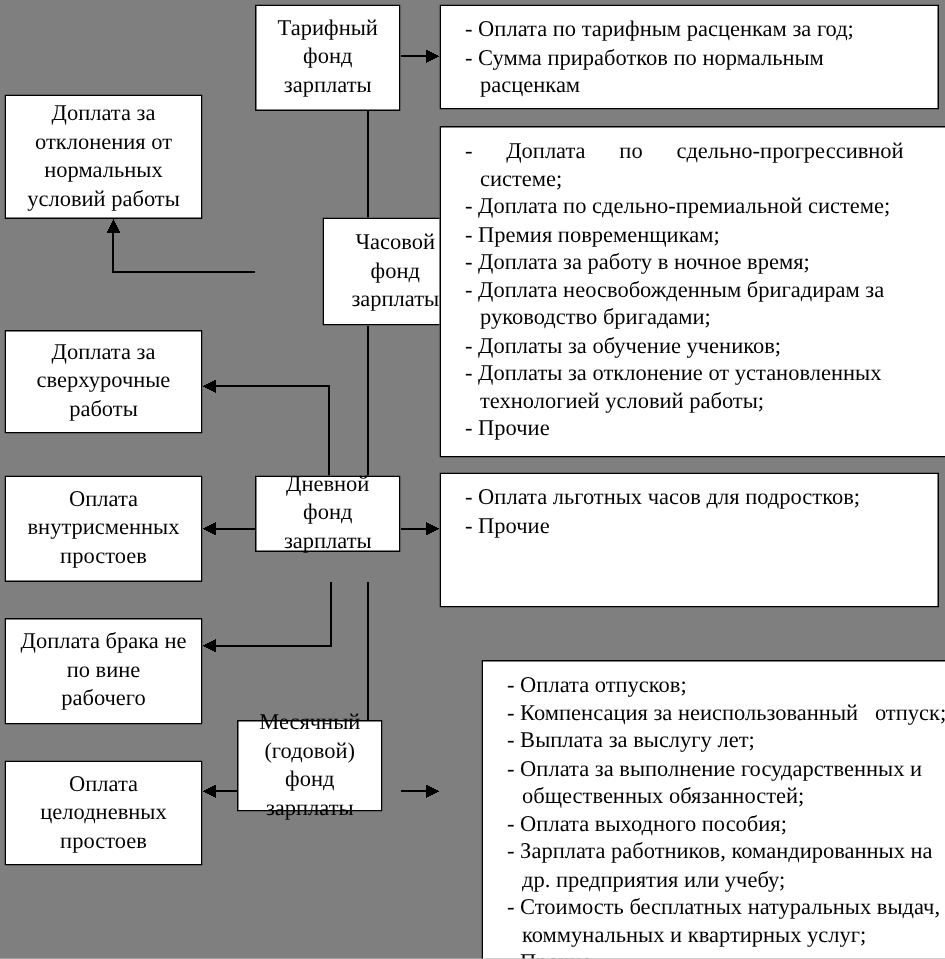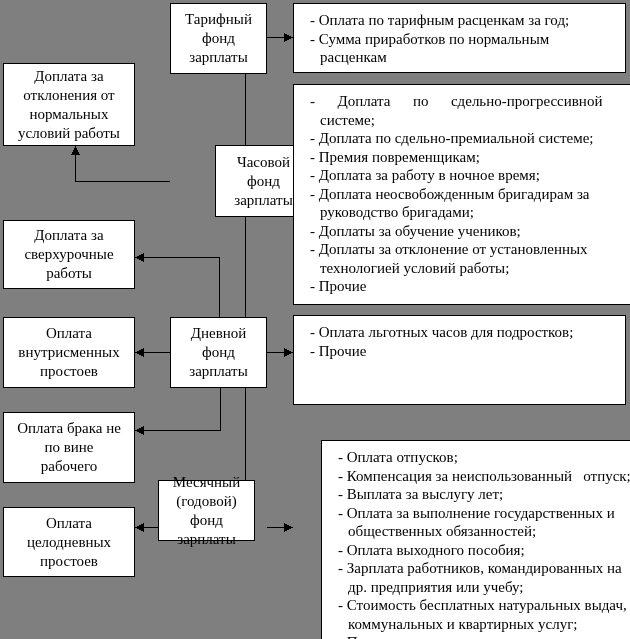--- a/index.html
+++ b/index.html
@@ -39,21 +39,21 @@
     padding: 7px 5px 3px 16px;
   }
   .list-item {
     white-space: pre-wrap;
     padding-left: 10px;
     text-indent: -10px;
   }
   
   .m1 { left:170px; top:3px;   width:97px; height:71px; }
   .m2 { left:170px; top:145px; width:97px; height:72px;margin-left:45px; }
-  .m3 { left:170px; top:317px; width:97px; height:71px; }
+  .m3 { left:170px; top:317px; width:97px; height:51px; }
   .m4 { left:158px; top:480px; width:97px; height:61px; }
   
   .b1 { left:3px; top:63px;  width:132px; height:83px; }
   .b2 { left:3px; top:220px; width:132px; height:69px; }
   .b3 { left:3px; top:317px; width:132px; height:71px; }
   .b4 { left:3px; top:412px; width:132px; height:71px; }
   .b5 { left:3px; top:507px; width:132px; height:70px; }
   
   .r1 { left:293px; top:3px;   width:333px; height:70px; }
   .r2 { left:293px; top:84px;  width:392px; height:221px; }
@@ -133,21 +133,21 @@
     <span class="lbl">Доплата за
 сверхурочные
 работы</span>
   </div>
   <div class="box center-box b3">
     <span class="lbl">Оплата
 внутрисменных
 простоев</span>
   </div>
   <div class="box center-box b4">
-    <span class="lbl">Оплата брака не
+    <span class="lbl">Доплата брака не
 по вине
 рабочего</span>
   </div>
   <div class="box center-box b5">
     <span class="lbl">Оплата
 целодневных
 простоев</span>
   </div>
 
   <div class="box list-box r1">

